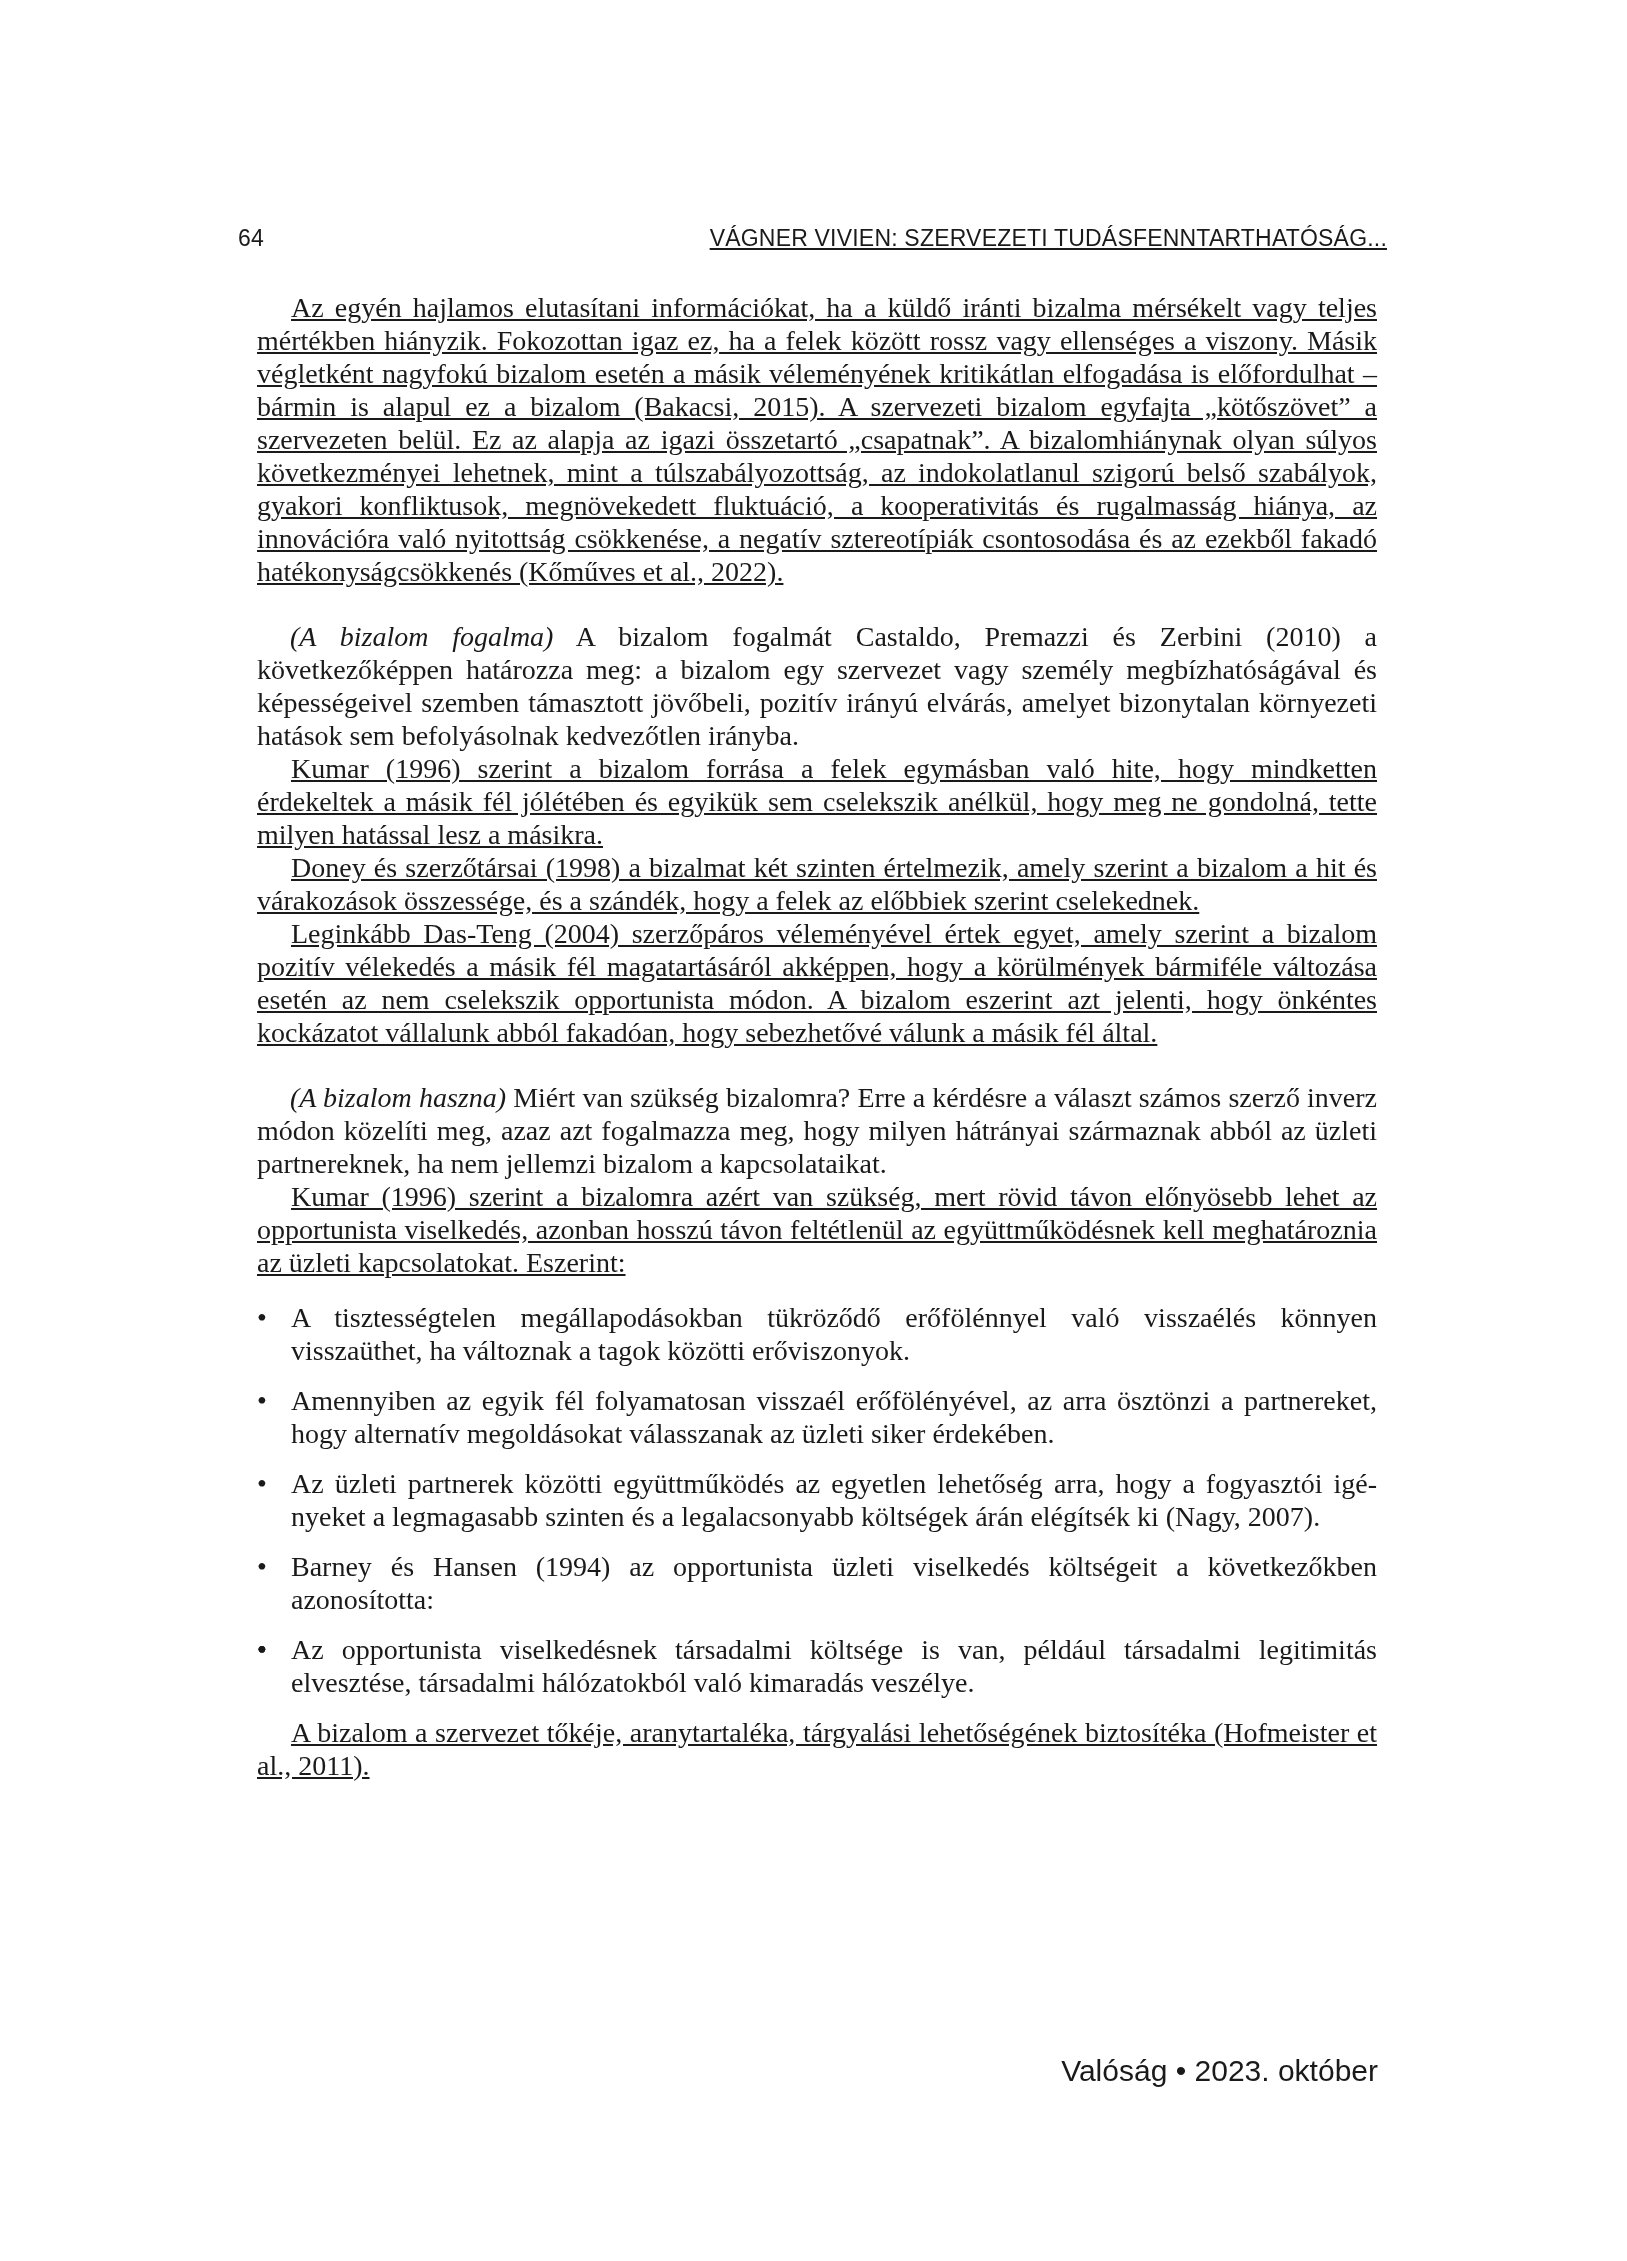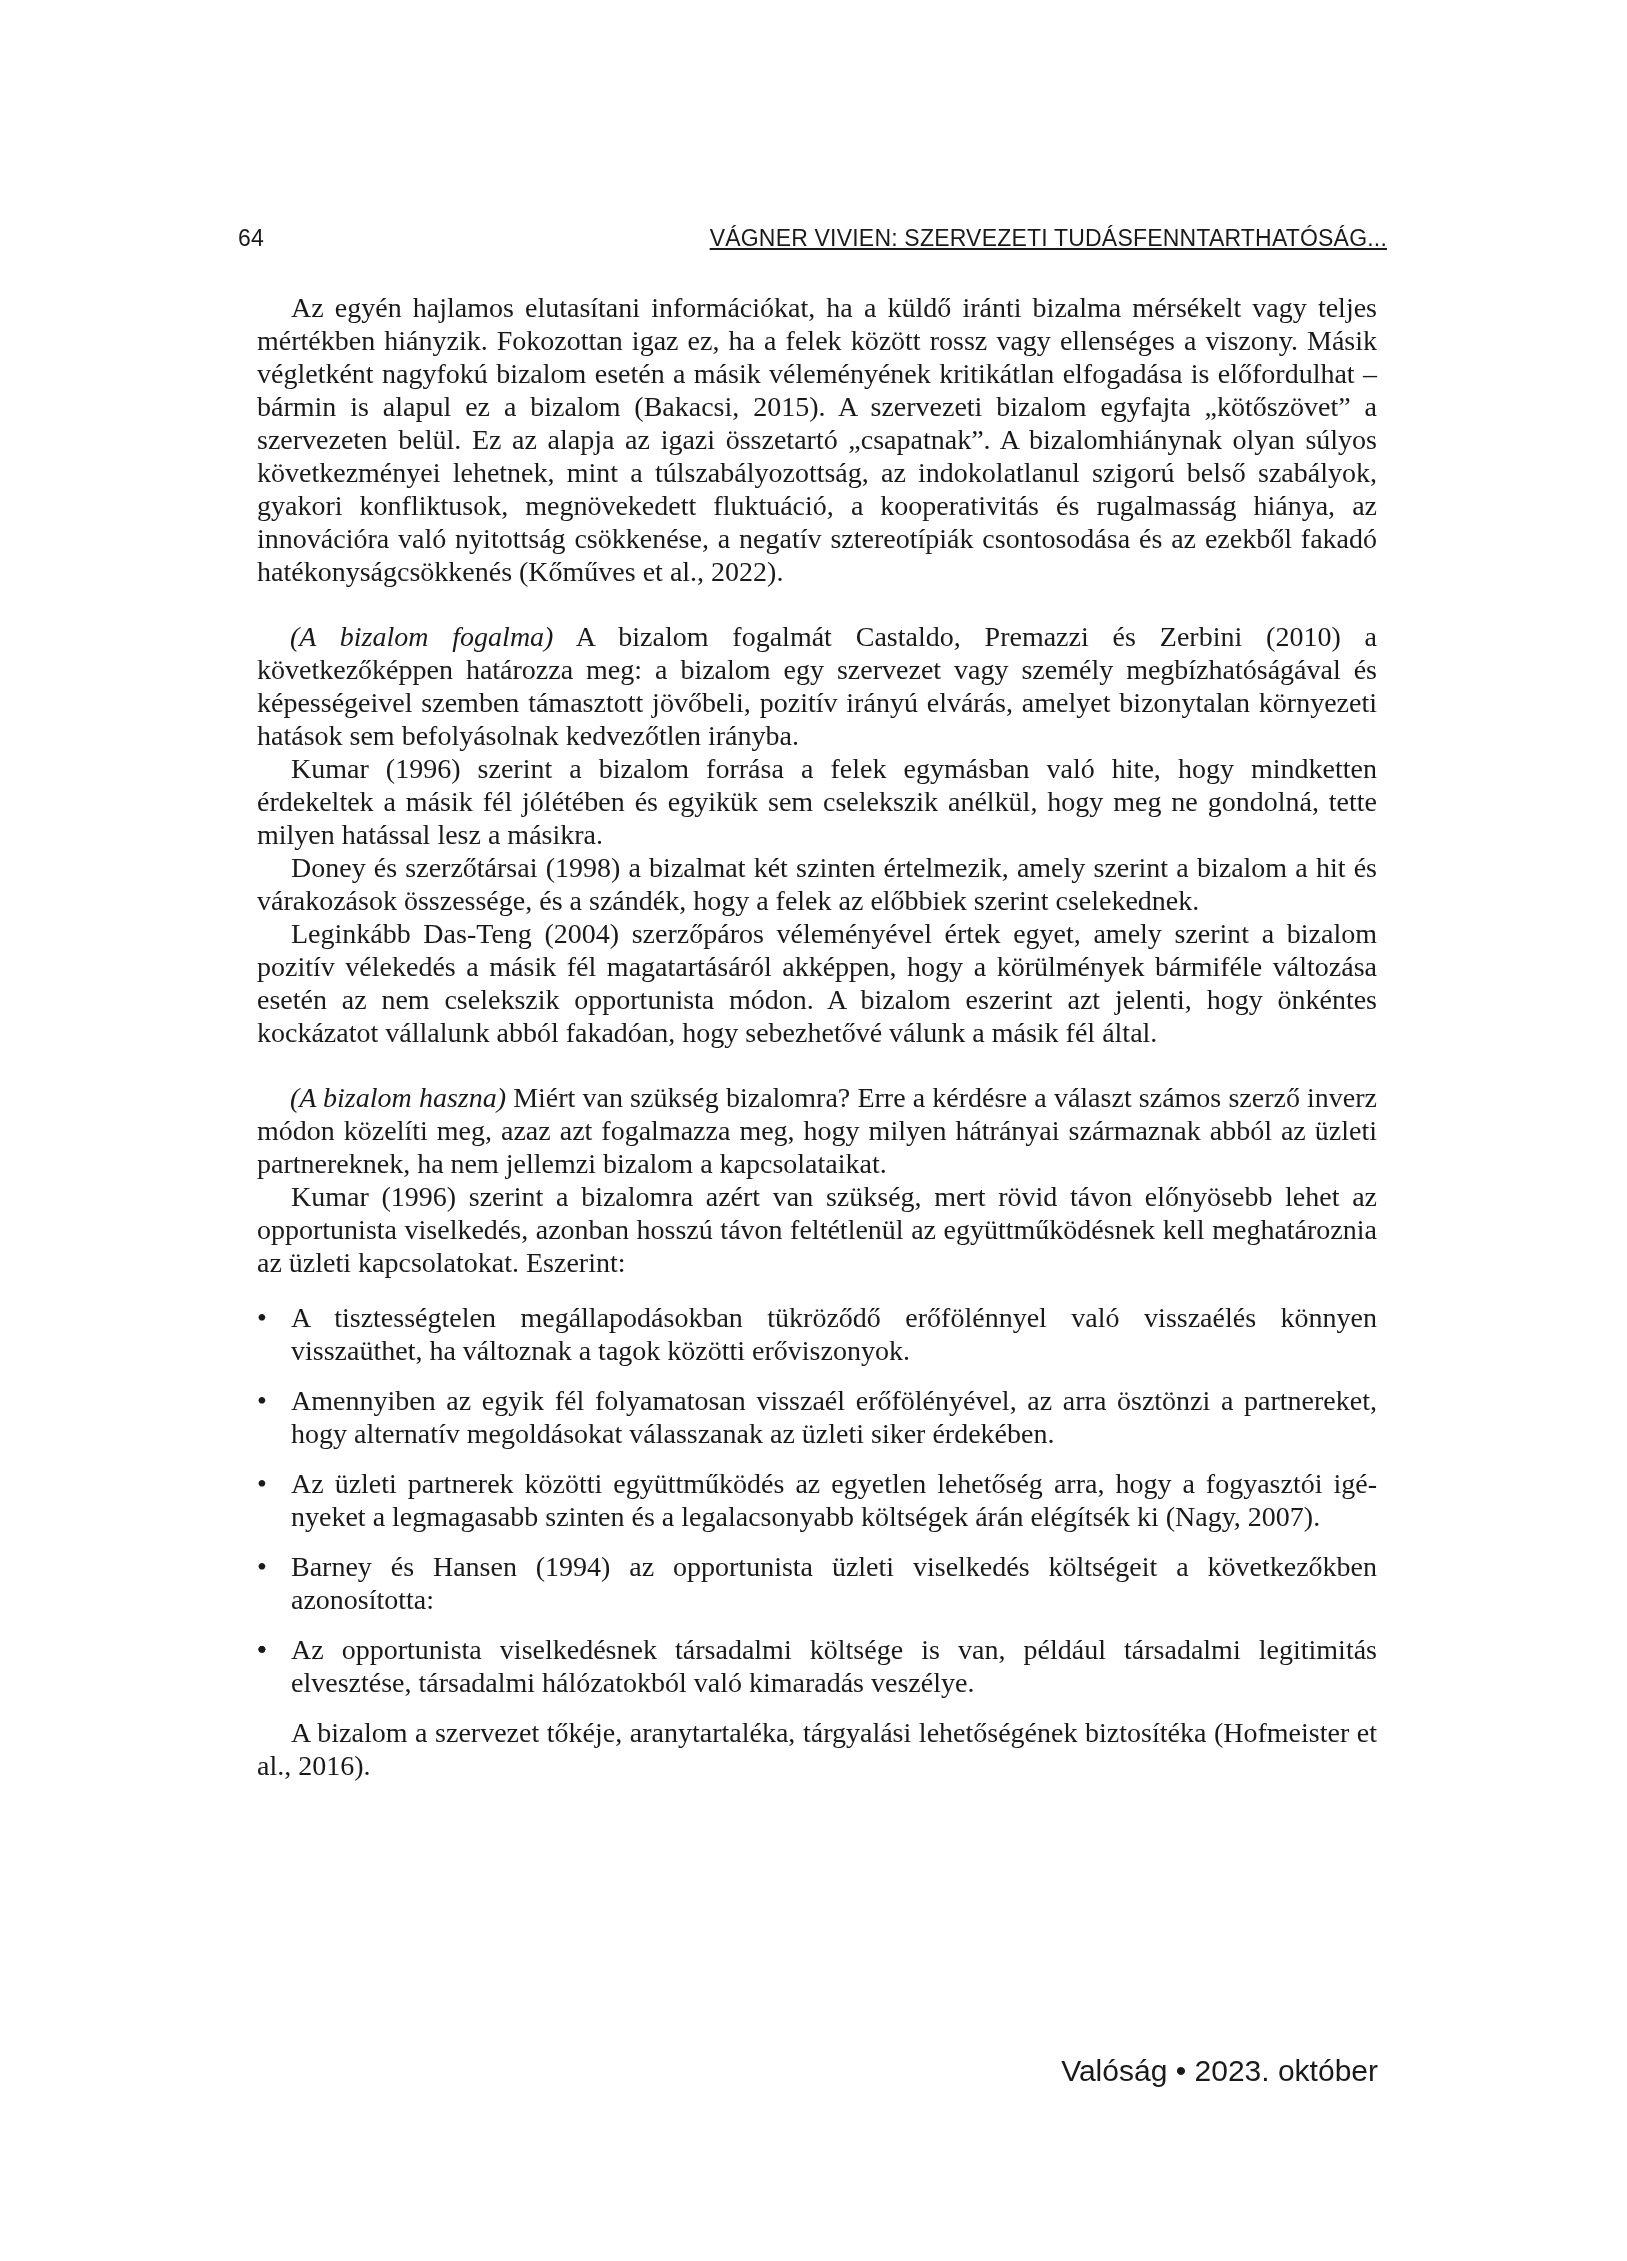--- a/index.html
+++ b/index.html
@@ -9,21 +9,21 @@
     font-family: "Liberation Sans", sans-serif; font-size: 23px; letter-spacing: 0.2px; margin-top: 36px;
   }
   .page-number { position: absolute; left: 0; top: 0; }
   .running-title { position: absolute; right: 0; top: 0; transform: scaleX(1.0); text-decoration: underline; }
   .body-text {
     position: absolute; top: 291px; left: 257px; width: 1120px;
     font-family: "Liberation Serif", serif; font-size: 28px; line-height: 33px;
     text-align: justify; hyphens: manual;
   }
   .body-text p { margin: 0; }
-  .indent { text-indent: 34px; }
+  .indent { text-indent: 34px; text-decoration: underline; }
   .gap { margin-top: 32px !important; }
   .lead-in { font-style: italic; margin-left: 33px; }
   ul.bullets { list-style: none; margin: 21.5px 0 0 0; padding: 0; }
   ul.bullets li { position: relative; padding-left: 34px; margin-bottom: 17px; }
   ul.bullets li .bullet-dot {
     position: absolute; left: 0; top: 0; font-family: "Liberation Serif", serif;
   }
   .after-list { margin-top: 6.1px !important; }
   .page-footer {
     position: absolute; top: 2054px; right: 250px;
@@ -52,17 +52,17 @@
   <ul class="bullets">
     <li><span class="bullet-dot">•</span><span>A tisztességtelen megállapodásokban tükröződő erőfölénnyel való visszaélés könnyen visszaüthet, ha változnak a tagok közötti erőviszonyok.</span></li>
     <li><span class="bullet-dot">•</span><span>Amennyiben az egyik fél folyamatosan visszaél erőfölényével, az arra ösztönzi a part­nereket, hogy alternatív megoldásokat válasszanak az üzleti siker érdekében.</span></li>
     <li><span class="bullet-dot">•</span><span>Az üzleti partnerek közötti együttműködés az egyetlen lehetőség arra, hogy a fogyasztói igé­nyeket a legmagasabb szinten és a legalacsonyabb költségek árán elégítsék ki (Nagy, 2007).</span></li>
     <li><span class="bullet-dot">•</span><span>Barney és Hansen (1994) az opportunista üzleti viselkedés költségeit a következőkben azonosította:</span></li>
     <li><span class="bullet-dot">•</span></li>
     <li><span class="bullet-dot">•</span></li>
     <li><span class="bullet-dot">•</span><span>Az opportunista viselkedésnek társadalmi költsége is van, például társadalmi legitimi­tás elvesztése, társadalmi hálózatokból való kimaradás veszélye.</span></li>
   </ul>
 
-  <p class="indent after-list">A bizalom a szervezet tőkéje, aranytartaléka, tárgyalási lehetőségének biztosítéka (Hofmeister et al., 2016).</p>
+  <p class="indent after-list">A bizalom a szervezet tőkéje, aranytartaléka, tárgyalási lehetőségének biztosítéka (Hofmeister et al., 2011).</p>
 </div>
 
 <div class="page-footer">Valóság • 2023. október</div>
 
 
 </body></html>

